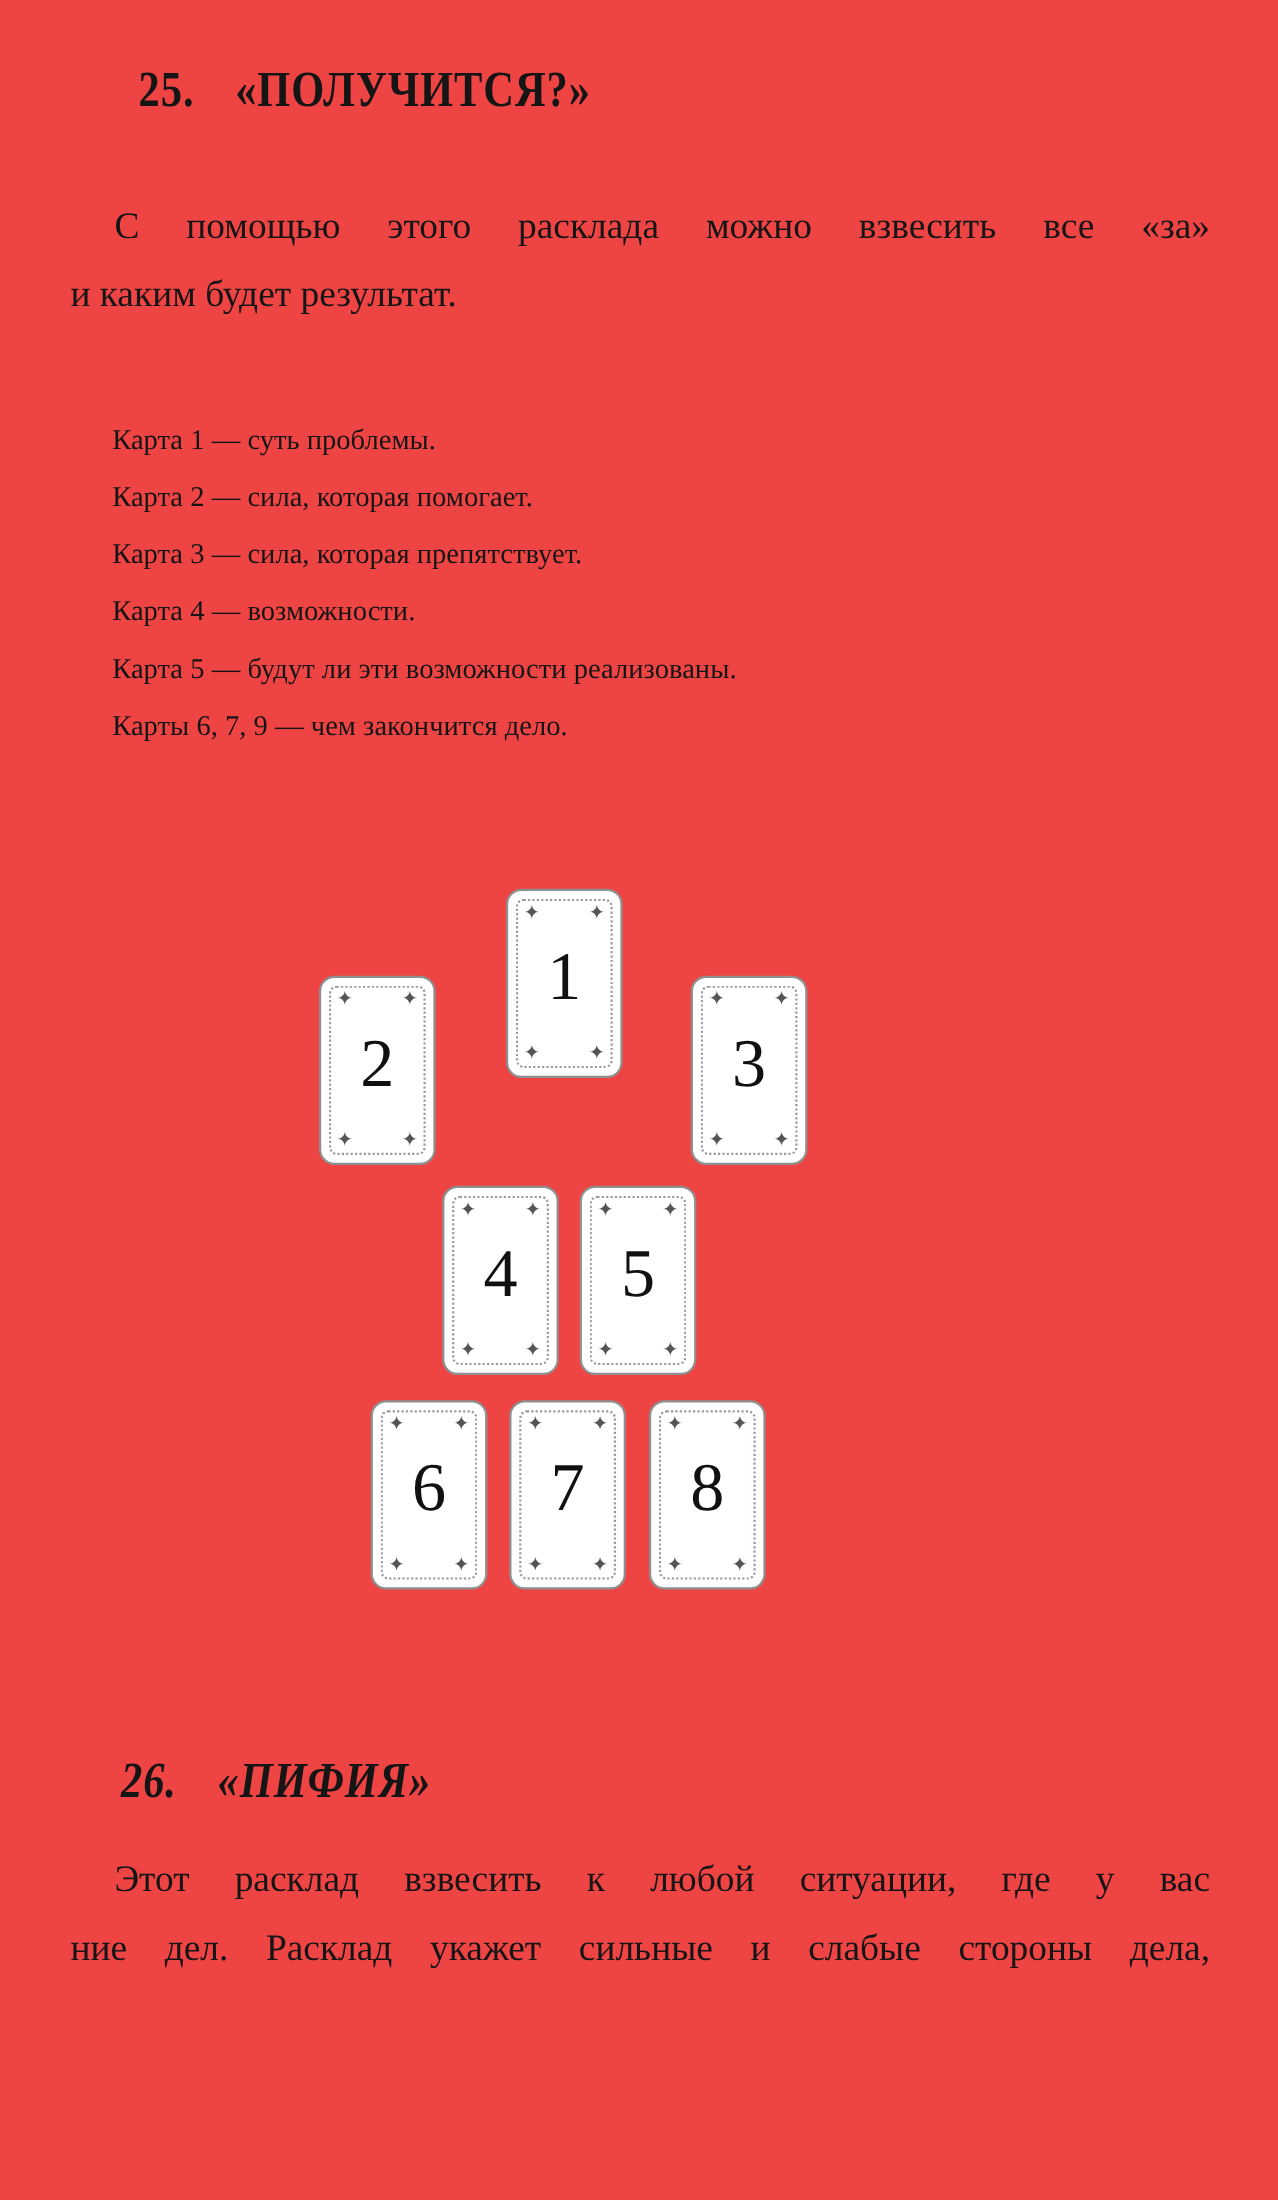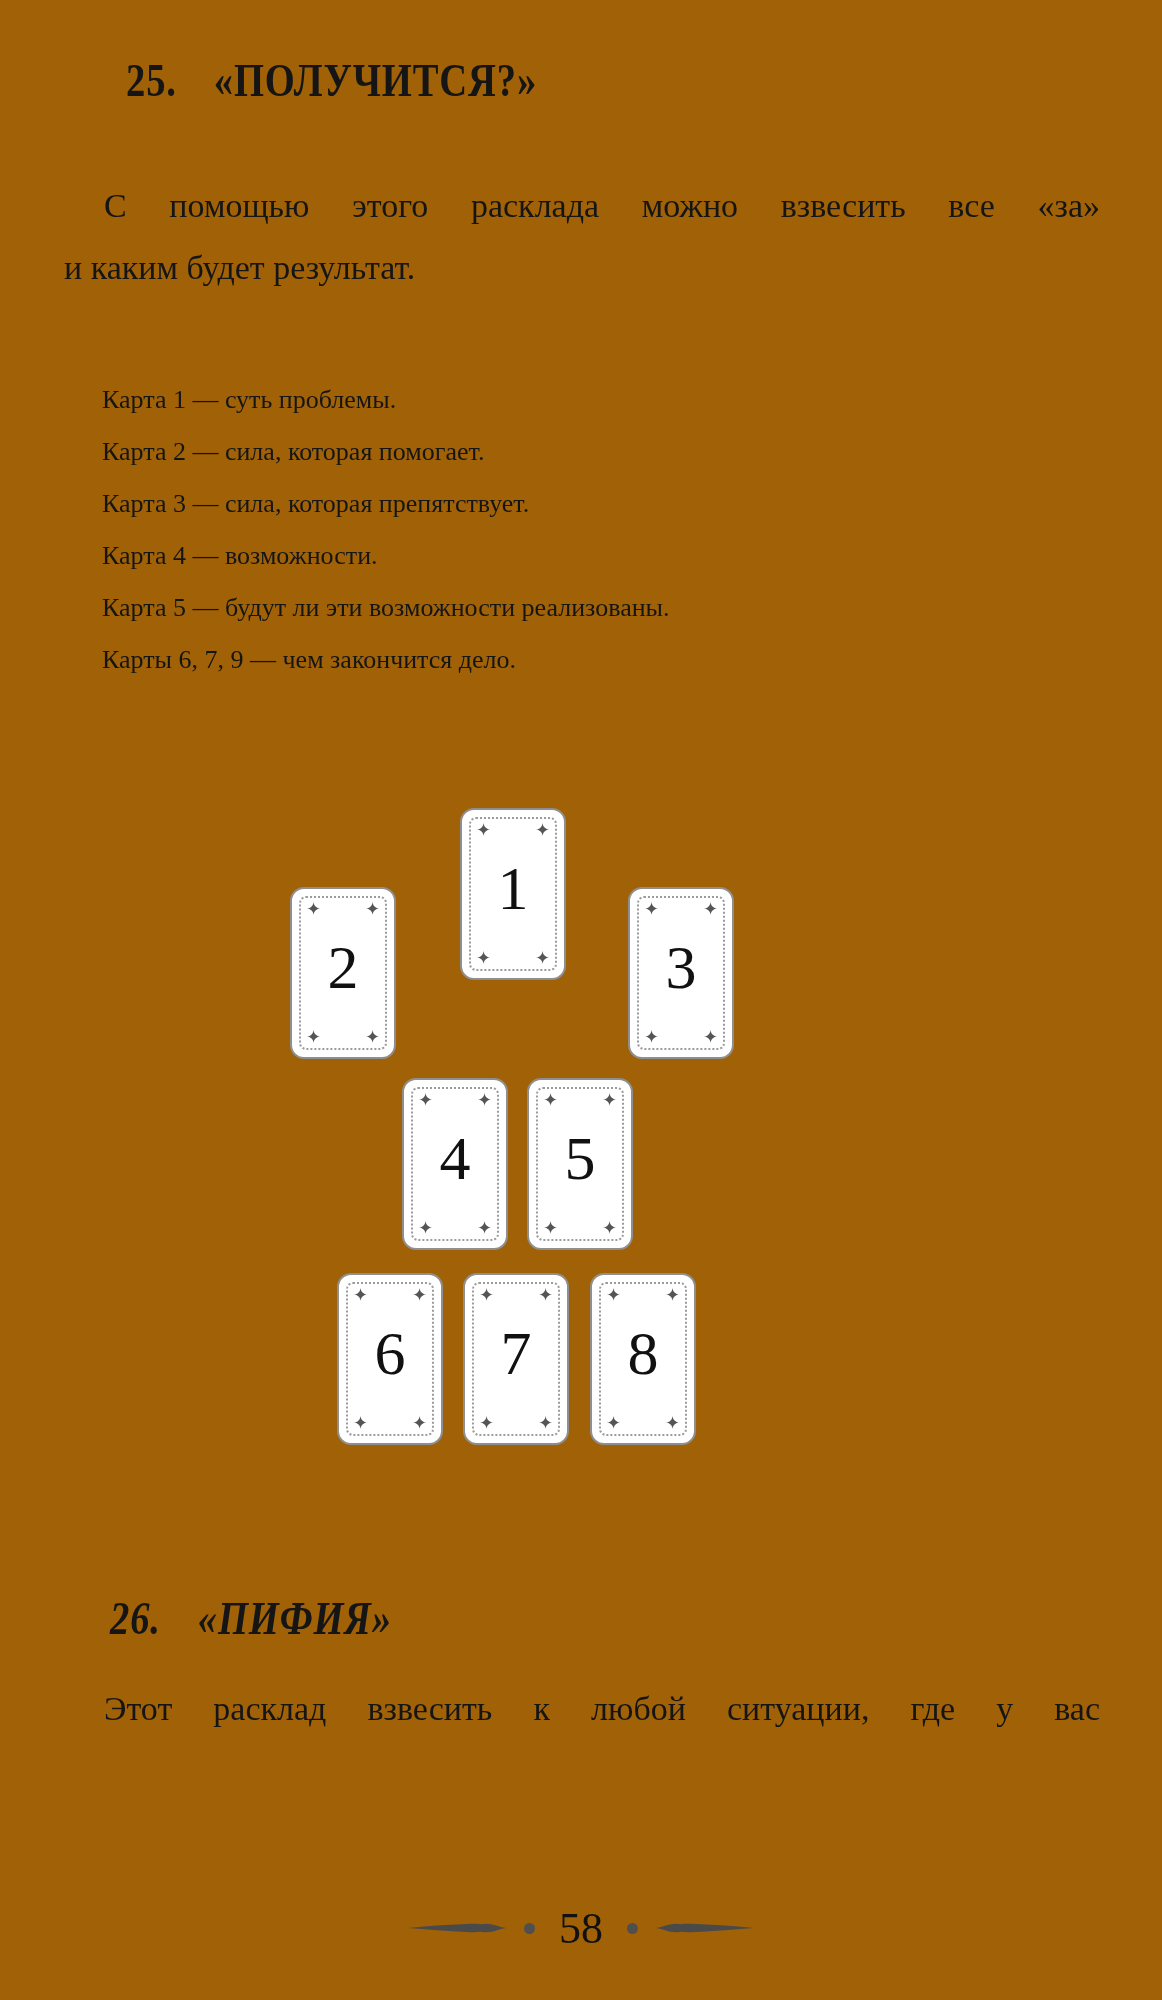--- a/index.html
+++ b/index.html
@@ -1,17 +1,17 @@
 <!DOCTYPE html>
 <html><head>
 <meta charset="utf-8">
 <style>
   html,body{margin:0;padding:0;background:#e8e8e8;}
   .page{
-    position:relative;width:1162px;height:2000px;background:#a16207;
+    position:relative;width:1162px;height:2000px;background:#ef4444;
     margin:0 auto;overflow:hidden;
     font-family:"Liberation Serif",serif;color:#151515;
   }
   
   .heading{position:absolute;white-space:nowrap;font-weight:700;font-size:46px;line-height:1;}
   .heading .condense{display:inline-block;transform:scaleX(0.84);transform-origin:0 50%;letter-spacing:1px;}
   .heading-25{left:126px;top:58px;}
   .heading-26{left:110px;top:1596px;font-style:italic;}
   .heading .num{margin-right:44px;}
   
@@ -163,31 +163,17 @@
   </div>
 
   <div class="heading heading-26">
     <span class="condense">
       <span class="num">26.</span><span>«ПИФИЯ»</span>
     </span>
   </div>
 
   <div class="para para-2">
     <div class="line just indent">Этот расклад взвесить к любой ситуации, где у вас</div>
+    <div class="line just">ние дел. Расклад укажет сильные и слабые стороны дела,</div>
   </div>
 
-  <div class="footer">
-    <span>
-      <svg width="100" height="14" viewBox="0 0 100 14">
-        <path d="M0 7 C 18 5.5, 34 4.2, 48 3.6 C 58 3.2, 66 2.2, 73 3.2 C 79 1.8, 86 3.4, 93 6 L 98 7 L 93 8 C 86 10.6, 79 12.2, 73 10.8 C 66 11.8, 58 10.8, 48 10.4 C 34 9.8, 18 8.5, 0 7 Z" fill="#4a4a4a"></path>
-      </svg>
-    </span>
-    <span class="dot"></span>
-    <span class="pagenum">58</span>
-    <span class="dot"></span>
-    <span class="orn-right">
-      <svg width="100" height="14" viewBox="0 0 100 14">
-        <path d="M0 7 C 18 5.5, 34 4.2, 48 3.6 C 58 3.2, 66 2.2, 73 3.2 C 79 1.8, 86 3.4, 93 6 L 98 7 L 93 8 C 86 10.6, 79 12.2, 73 10.8 C 66 11.8, 58 10.8, 48 10.4 C 34 9.8, 18 8.5, 0 7 Z" fill="#4a4a4a"></path>
-      </svg>
-    </span>
-  </div>
 
 </div>
 
 </body></html>

